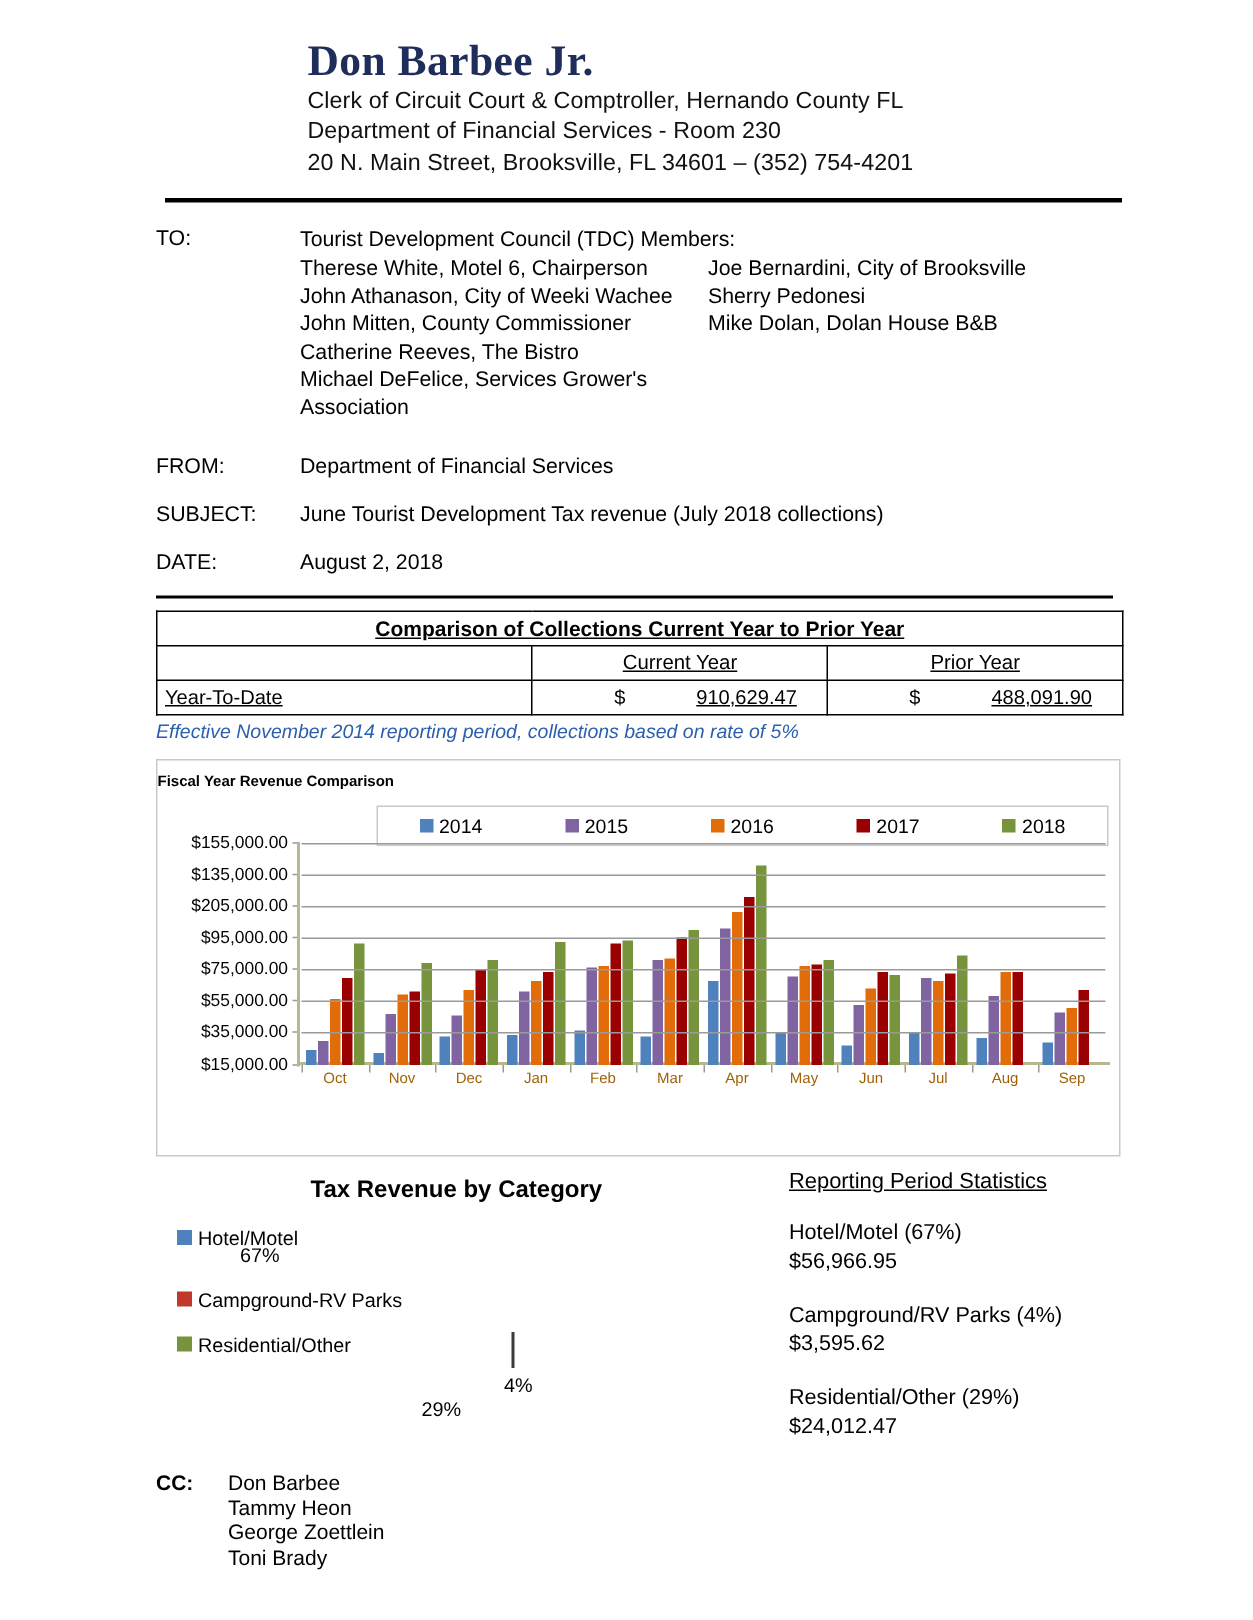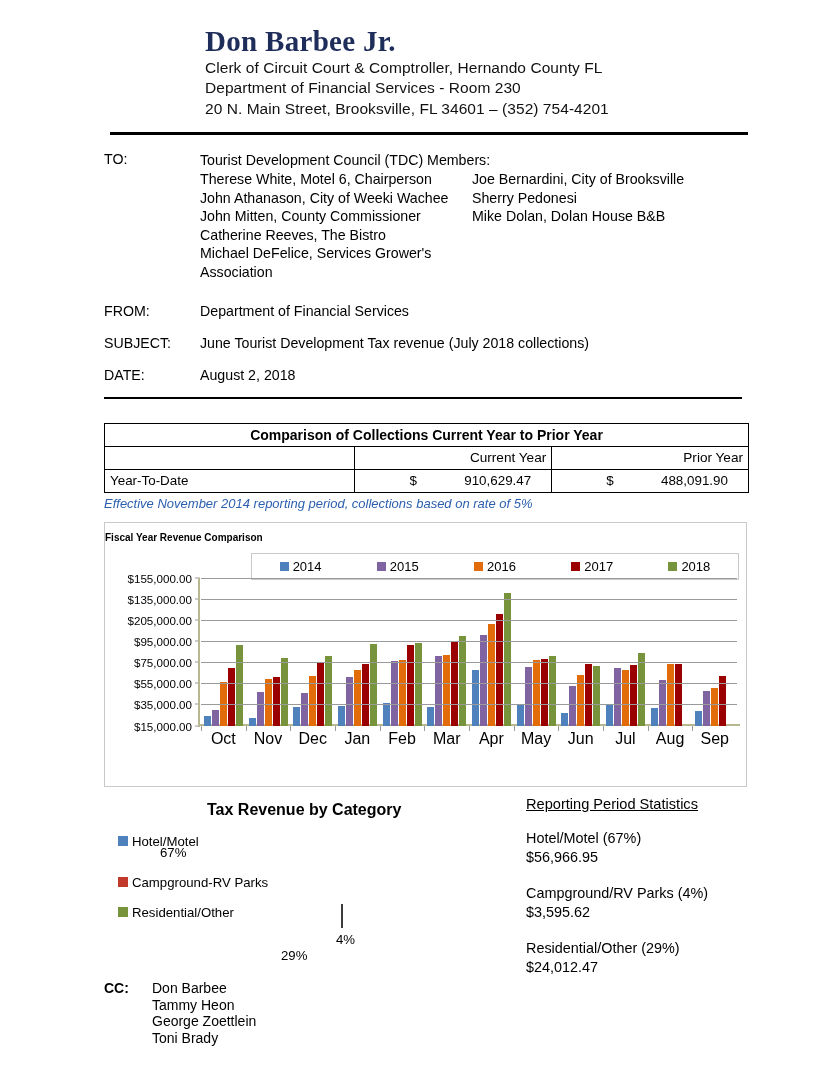--- a/index.html
+++ b/index.html
@@ -48,32 +48,32 @@
   .to-col-b{flex:1;line-height:18.6px;}
   .gap-sm{height:21px;}
   .gap-md{height:16px;}
 
   .rule-mid{
     margin:14px 0 0 104px;
     width:638px;height:2px;background:#000;
   }
 
   
-  .table-wrap{margin:24px 0 0 104px;width:619px;}
+  .table-wrap{margin:8px 0 0 104px;width:619px;text-decoration:underline;}
   table.cmp{
     border-collapse:collapse;width:645px;
     font-size:13.4px;
   }
   table.cmp td,table.cmp th{
     border:1.3px solid #000;
     padding:2px 5px;
     height:18px;
   }
   .cmp-title{text-align:center;font-weight:bold;font-size:14px;padding:3px;}
-  .cmp-head{text-align:right;font-weight:normal;font-size:13.6px;}
+  .cmp-head{text-align:center;font-weight:normal;font-size:13.6px;}
   .col-label{width:256px;}
   .col-val{width:194px;}
   .money{position:relative;text-align:right;padding-right:20px !important;}
   .money .sym{position:absolute;left:54px;}
   .note{
     margin:3px 0 0 104px;
     font-style:italic;font-size:13px;color:#2B5FAE;
   }
 
   
@@ -120,21 +120,21 @@
          transform:translateY(-50%);}
   .clusters{position:absolute;left:0;bottom:0;width:100%;height:148px;display:flex;}
   .cluster{flex:1;display:flex;align-items:flex-end;justify-content:center;gap:1px;position:relative;}
   .cluster:after{
     content:"";position:absolute;bottom:-5px;left:0;width:1px;height:5px;background:#9a9a9a;
   }
   .bar{width:7px;}
   .xlabels{
     position:absolute;left:96px;top:207px;width:536px;display:flex;
   }
-  .xlabel{flex:1;text-align:center;font-size:16px;color:#000000;}
+  .xlabel{flex:1;text-align:center;font-size:10px;color:#a16207;}
 
   
   .lower{position:relative;margin-top:14px;height:190px;}
   .pie-title{
     position:absolute;left:207px;top:0;font-weight:bold;font-size:16px;
   }
   .pie-legend{position:absolute;left:118px;top:32px;font-size:13.2px;}
   .pl-item{display:flex;align-items:flex-start;gap:4px;}
   .pl-sw{width:10px;height:10px;margin-top:3px;flex:0 0 10px;}
   .pl-text{line-height:17px;}

